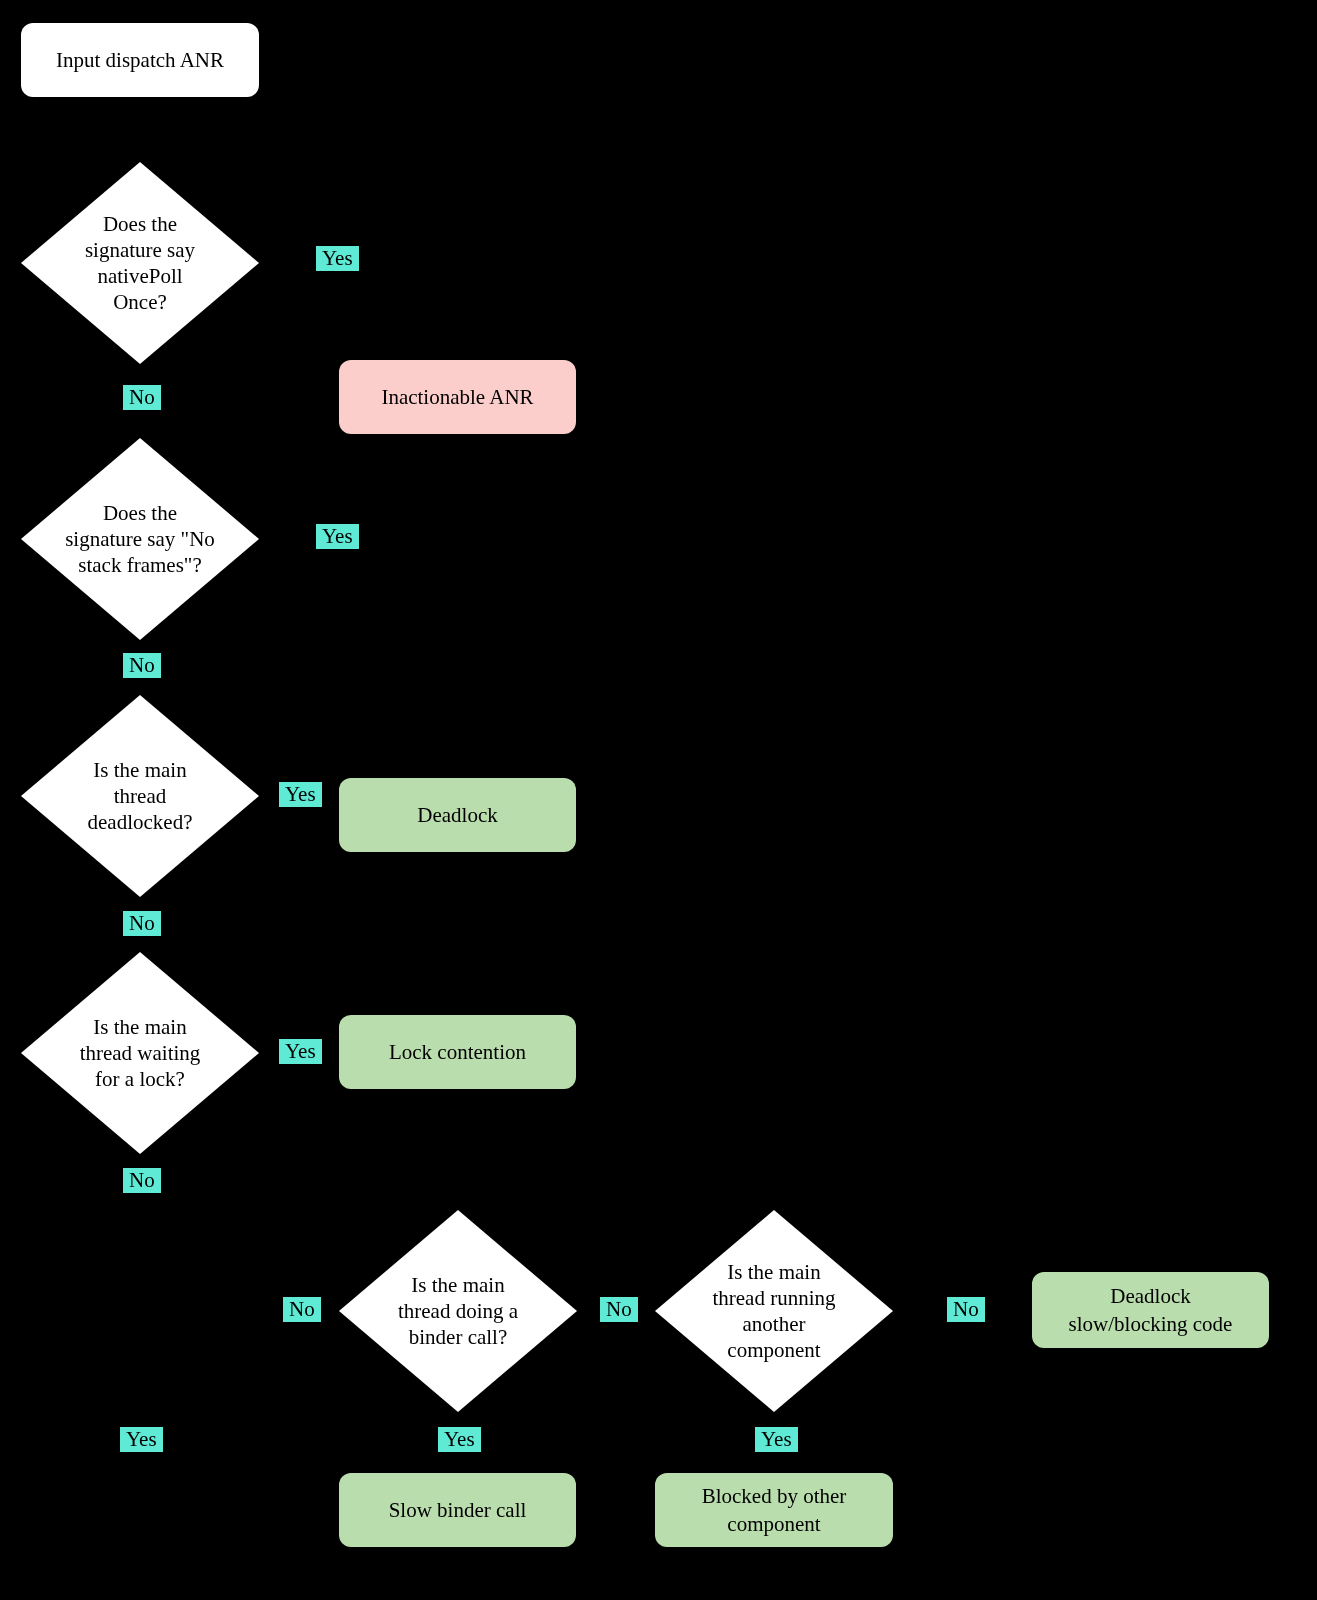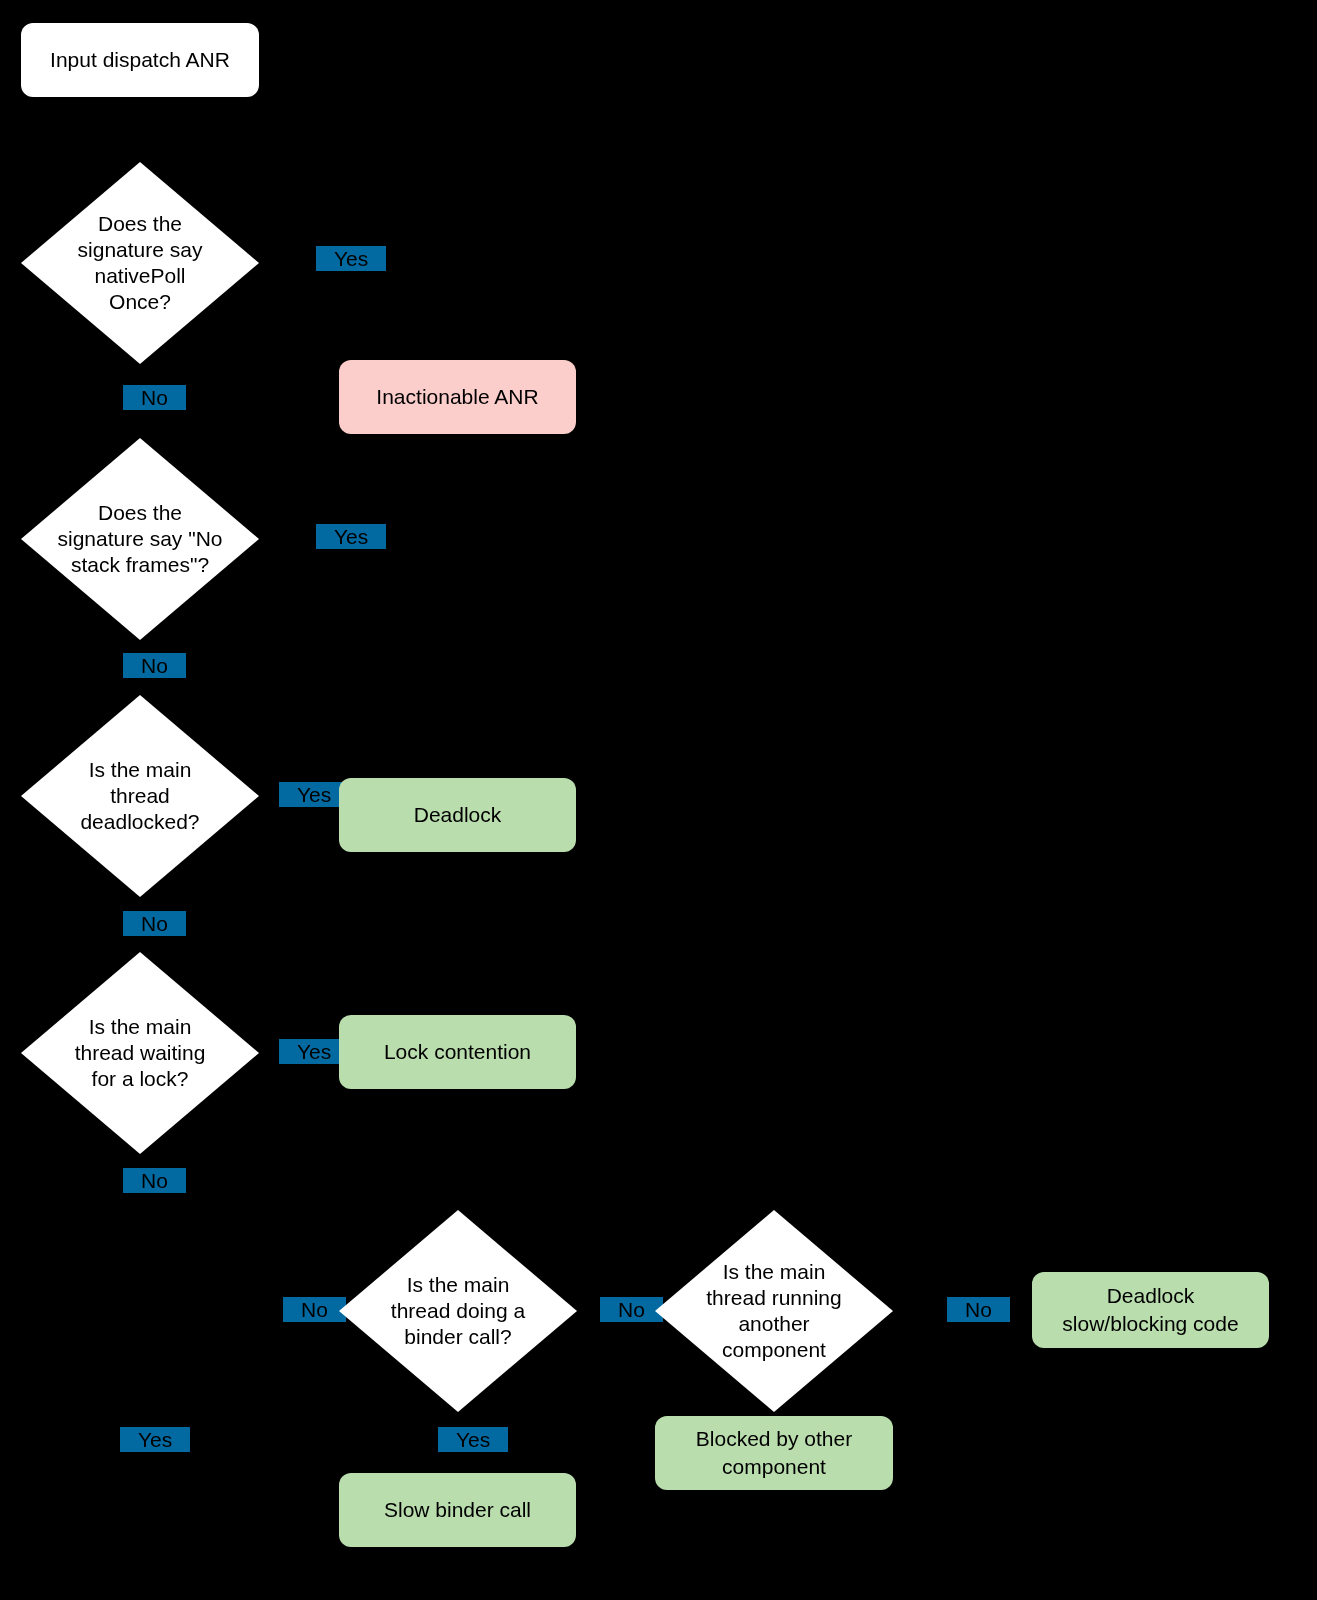--- a/index.html
+++ b/index.html
@@ -6,21 +6,21 @@
     margin: 0;
     padding: 0;
     background: #000000;
   }
   #canvas {
     position: relative;
     width: 1317px;
     height: 1600px;
     background: #000000;
     overflow: hidden;
-    font-family: Liberation Sans, sans-serif;
+    font-family: Liberation Serif, serif;
   }
 
   
   .node-box {
     position: absolute;
     box-sizing: border-box;
     border-radius: 12px;
     display: flex;
     align-items: center;
     justify-content: center;
@@ -56,25 +56,25 @@
     font-size: 21px;
     line-height: 26px;
     white-space: pre-line;
     width: 210px;
   }
   .node-diamond.wide-label .diamond-label { width: 250px; }
 
   
   .edge-label {
     position: absolute;
-    background: #0369a1;
+    background: #5eead4;
     color: #000000;
     font-size: 21px;
     line-height: 25px;
-    padding: 0 18px;
+    padding: 0 6px;
     white-space: nowrap;
   }
 
   
   .edge-line {
     position: absolute;
     background: #000000;
   }
 </style>
 </head>
@@ -173,19 +173,19 @@
       <polygon points="119,0 238,101 119,202 0,101" fill="#ffffff"></polygon>
     </svg>
     <div class="diamond-label">Is the main
 thread running
 another
 component</div>
   </div>
   <div class="edge-label" style="left:947px;top:1297px;">No</div>
   <div class="edge-label" style="left:755px;top:1427px;">Yes</div>
 
-  <div class="node-box fill-green" style="left:655px;top:1416px;width:238px;height:74px;">Blocked by other
+  <div class="node-box fill-green" style="left:655px;top:1473px;width:238px;height:74px;">Blocked by other
 component</div>
 
   <div class="node-box fill-green" style="left:1032px;top:1272px;width:237px;height:76px;">Deadlock
 slow/blocking code</div>
 
 </div>
 
 </body></html>

